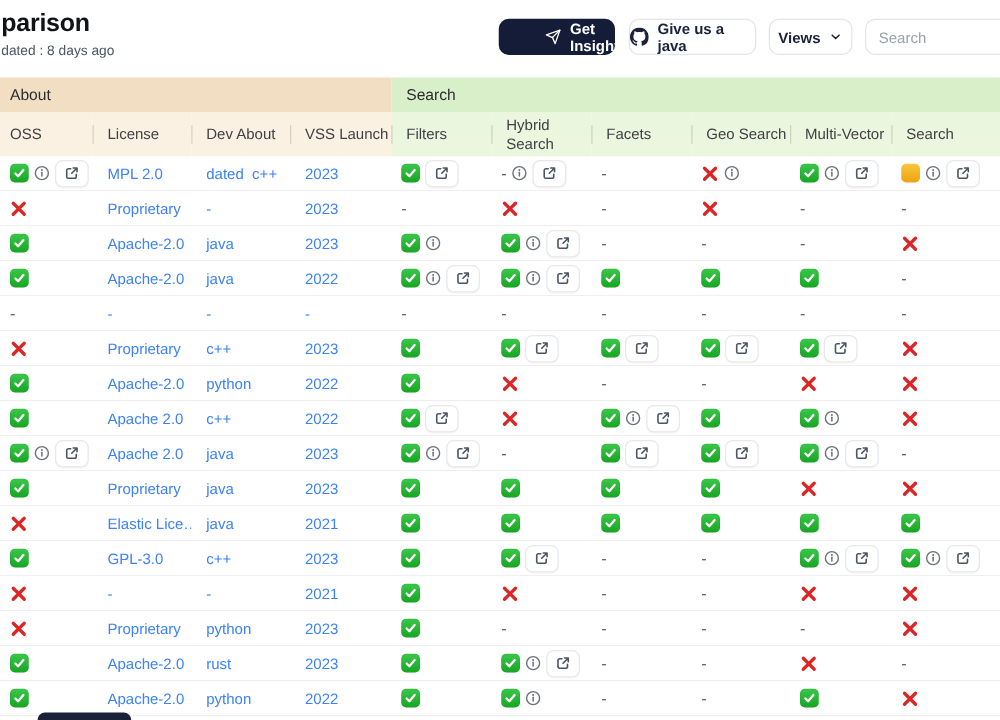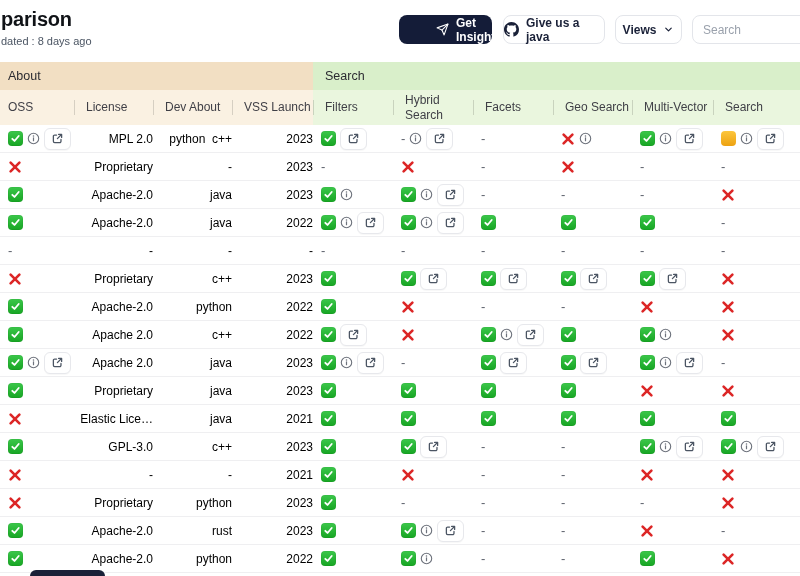--- a/index.html
+++ b/index.html
@@ -35,21 +35,21 @@
   .colhead { display:flex; align-items:center; padding-left:12px; font-size:12px;
     color:#3f3f46; font-weight:500; position:relative; line-height:1.25; }
   .colhead:first-child { padding-left:8px; }
   .colhead.about { background:#faf1e2; }
   .colhead.search { background:#eaf6de; }
   .colhead:not(:first-child)::before { content:""; position:absolute; left:0; top:10px;
     height:15px; width:1px; background:rgba(0,0,0,.14); }
 
   .trow { display:flex; height:28px; border-bottom:1px solid #efeff1; background:#fff; }
   .tcell { display:flex; align-items:center; gap:4px; padding-left:8px; height:100%; overflow:hidden; }
-  .tcell.text { padding-left:12px; font-size:12px; color:#000000; white-space:pre;justify-content:flex-end; }
+  .tcell.text { padding-left:12px; font-size:12px; color:#3b82f6; white-space:pre; }
   .dash { font-size:13px; color:#5b616b; line-height:1; }
   .chk { flex:none; width:15px; height:15px; border-radius:4px;
     background:linear-gradient(180deg,#3bc74a,#17a523);
     display:flex; align-items:center; justify-content:center;
     box-shadow:inset 0 0 0 .5px rgba(0,0,0,.08); }
   .partial { flex:none; width:15px; height:15px; border-radius:4px;
     background:linear-gradient(180deg,#fcc63d,#eda211); }
   .cross, .info { flex:none; display:flex; align-items:center; }
   .ext { flex:none; width:27px; height:22px; border:1px solid #e7e8ec; border-radius:6px;
     background:#fff; display:flex; align-items:center; justify-content:center;
@@ -153,21 +153,21 @@
             </svg>
           </span>
           <span class="ext">
             <svg width="11" height="11" viewBox="0 0 12 12">
               <path d="M5 2.2H2.9A1.4 1.4 0 0 0 1.5 3.6v5.5a1.4 1.4 0 0 0 1.4 1.4h5.5a1.4 1.4 0 0 0 1.4-1.4V7" fill="none" stroke="#4b5563" stroke-width="1.4" stroke-linecap="round"></path>
               <path d="M7.2 1.5h3.3v3.3M10.3 1.7L5.9 6.1" fill="none" stroke="#4b5563" stroke-width="1.4" stroke-linecap="round" stroke-linejoin="round"></path>
             </svg>
           </span>
         </div>
         <div class="tcell text" style="width: 79px;"><span>MPL 2.0</span></div>
-        <div class="tcell text" style="width: 79px;"><span>python  c++</span></div>
+        <div class="tcell text" style="width: 79px;"><span>dated  c++</span></div>
         <div class="tcell text" style="width: 81px;"><span>2023</span></div>
         <div class="tcell" style="width: 80px;">
           <span class="chk">
             <svg width="11" height="11" viewBox="0 0 12 12">
               <path d="M2.5 6.3l2.4 2.4 4.6-5.4" fill="none" stroke="#fff" stroke-width="2" stroke-linecap="round" stroke-linejoin="round"></path>
             </svg>
           </span>
           <span class="ext">
             <svg width="11" height="11" viewBox="0 0 12 12">
               <path d="M5 2.2H2.9A1.4 1.4 0 0 0 1.5 3.6v5.5a1.4 1.4 0 0 0 1.4 1.4h5.5a1.4 1.4 0 0 0 1.4-1.4V7" fill="none" stroke="#4b5563" stroke-width="1.4" stroke-linecap="round"></path>

